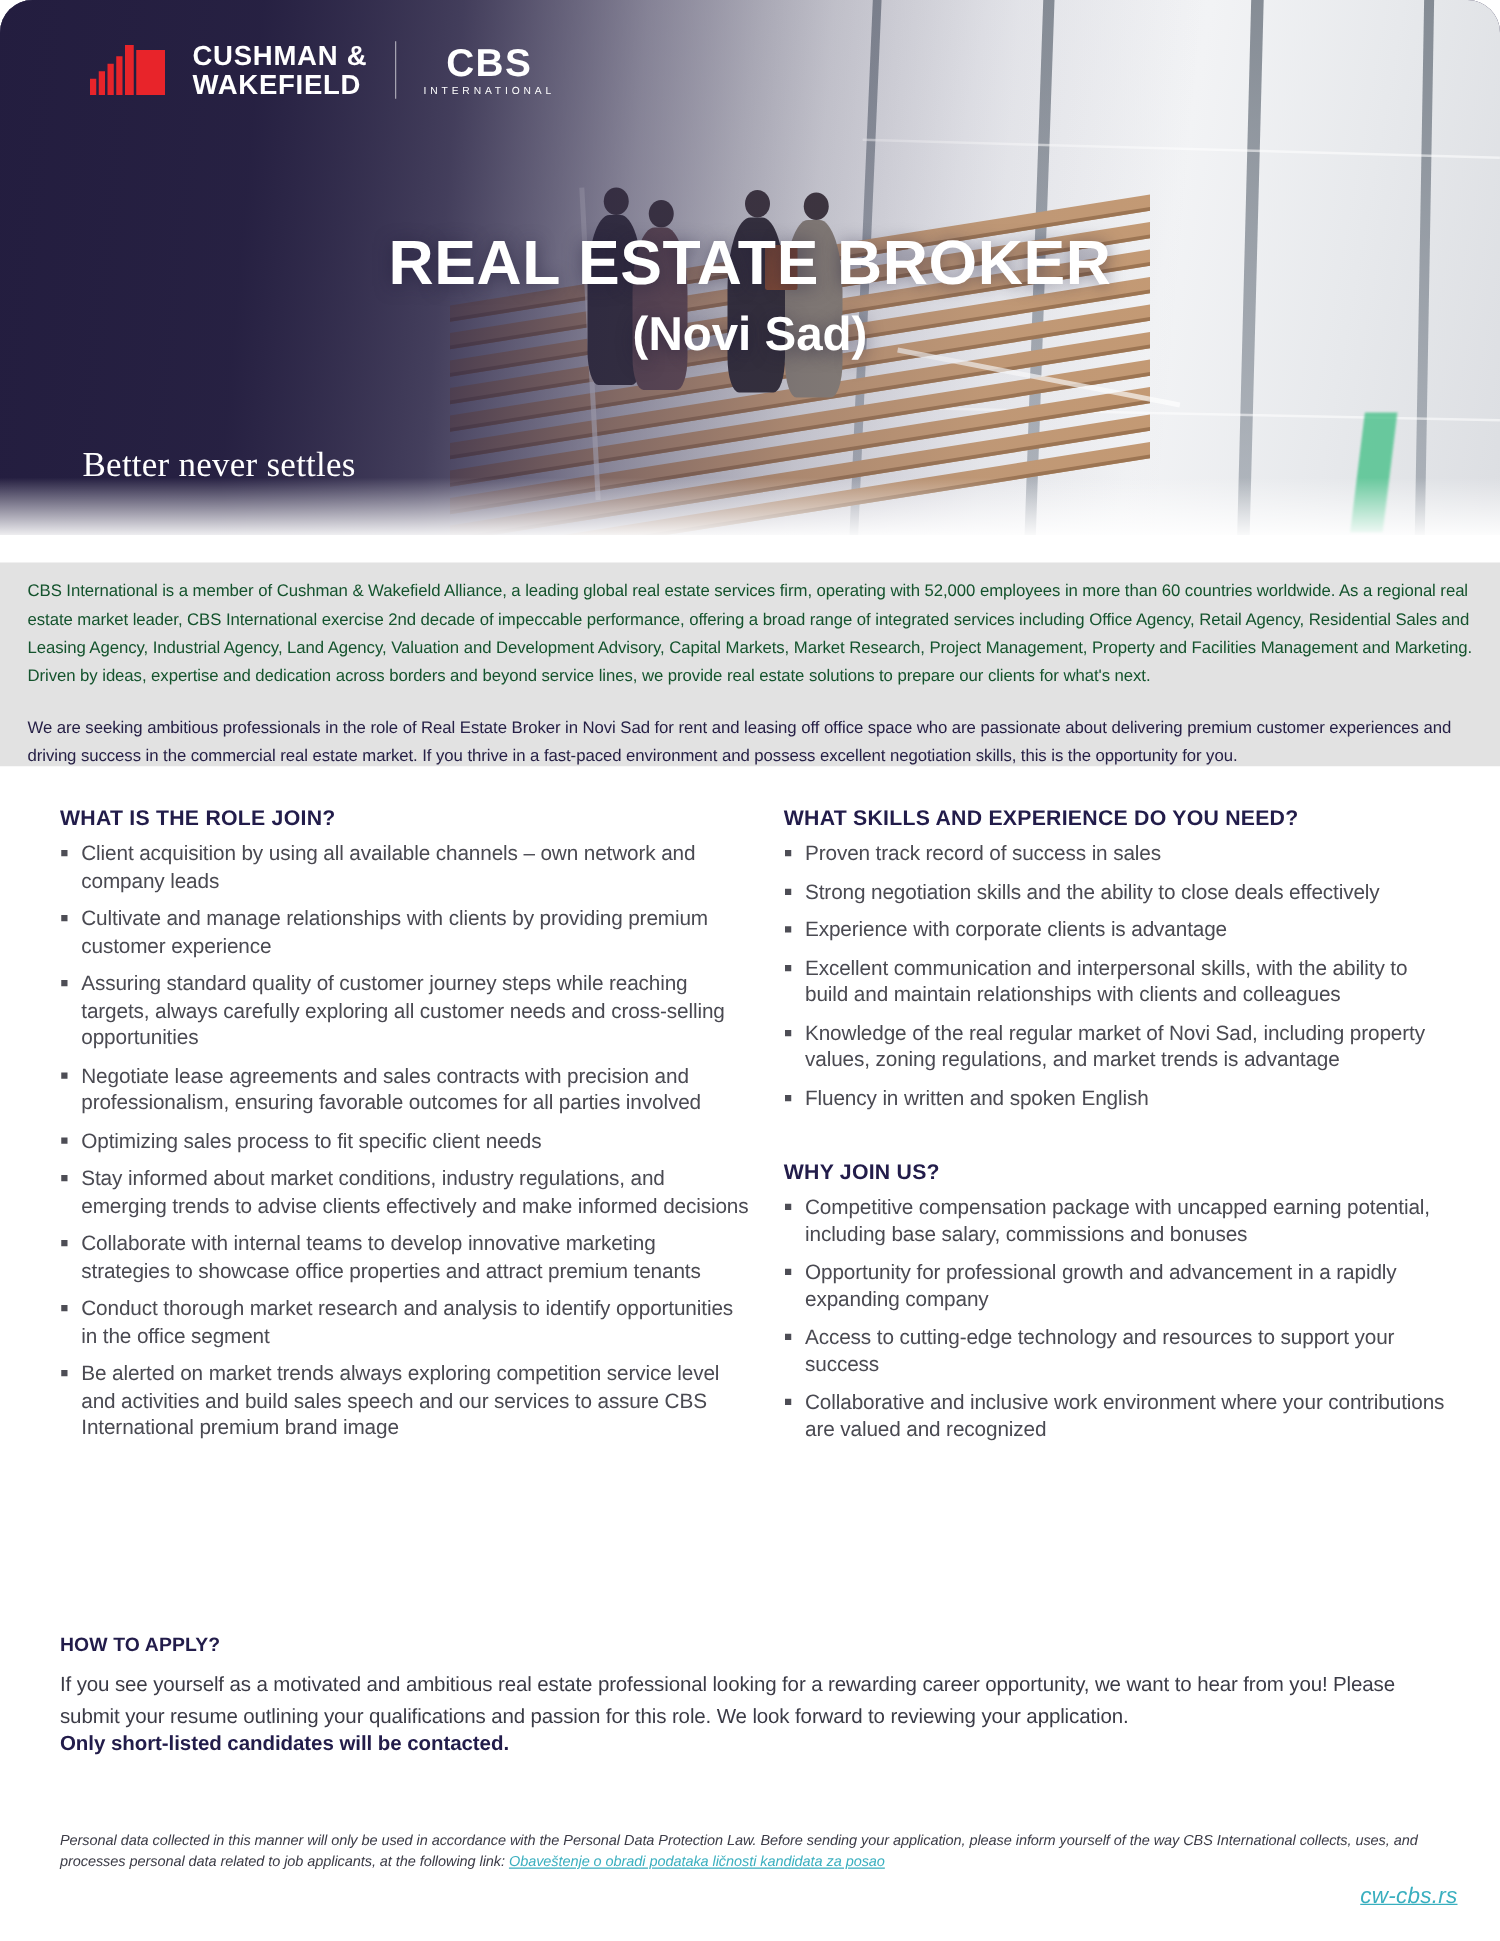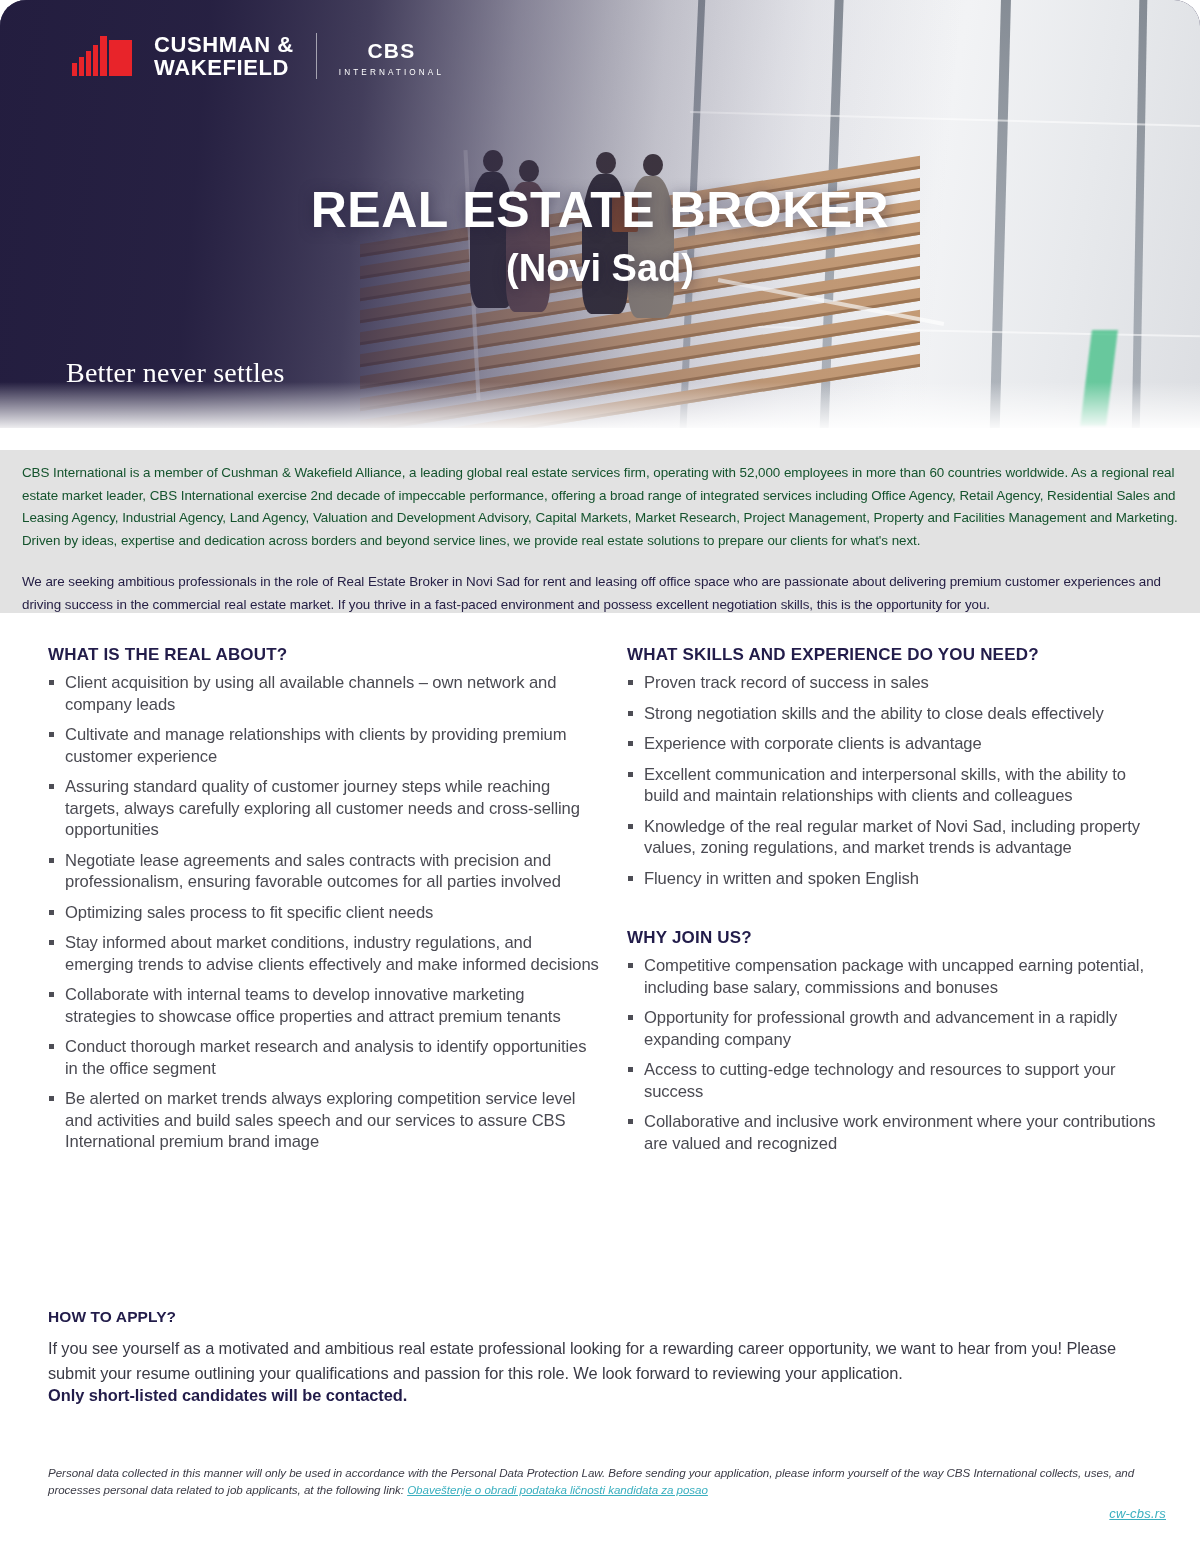--- a/index.html
+++ b/index.html
@@ -66,21 +66,21 @@
   .logo { position: absolute; left: 72px; top: 33px; display: flex; align-items: center; gap: 22px; }
   .logo-mark { display: flex; align-items: flex-end; gap: 2px; height: 40px; }
   .logo-mark i { display:block; width: 5px; background: #e8242a; }
   .logo-mark .b1 { height: 13px; } .logo-mark .b2 { height: 19px; }
   .logo-mark .b3 { height: 25px; } .logo-mark .b4 { height: 31px; }
   .logo-mark .b5 { height: 40px; width: 7px; }
   .logo-mark .b6 { height: 36px; width: 23px; }
   .logo-words { color:#fff; font-weight: 700; font-size: 22px; line-height: 23px; letter-spacing: .6px; }
   .logo-div { width:1px; height: 46px; background: rgba(255,255,255,.55); }
   .cbs { color:#fff; text-align:center; }
-  .cbs .big { font-size: 21px; font-weight: 700; letter-spacing: 1.2px; line-height: 31px; }
+  .cbs .big { font-size: 31px; font-weight: 700; letter-spacing: 1.2px; line-height: 31px; }
   .cbs .small { font-size: 8.2px; letter-spacing: 3.1px; margin-top: 2px; }
 
   .hero-title {
     position: absolute; left: 0; right: 0; top: 182px; text-align: center;
     color: #fff; font-weight: 700; font-size: 50px; letter-spacing: .5px; line-height: 56px;
     text-shadow: 0 2px 14px rgba(30,25,55,.55);
   }
   .hero-sub {
     position: absolute; left: 0; right: 0; top: 245px; text-align: center;
     color: #fff; font-weight: 700; font-size: 38px; line-height: 46px;
@@ -128,21 +128,21 @@
   .apply-note { margin-top: 0; color:#221c4a; font-weight:700; font-size: 16.4px; letter-spacing: -.05px; }
 
   
   .legal {
     position: absolute; left: 48px; top: 1464px; width: 1115px;
     color:#3b3b46; font-style: italic; font-size: 11.6px; line-height: 17px; letter-spacing: -.05px;
   }
   .legal a { color:#3aafbf; text-decoration: underline; font-style: italic; }
   .site {
     position: absolute; right: 34px; top: 1506px;
-    color:#3aafbf; font-style: italic; font-size: 13px; text-decoration: underline; letter-spacing: .2px;
+    color:#3aafbf; font-style: italic; font-size: 18px; text-decoration: underline; letter-spacing: .2px;
   }
 </style>
 </head>
 <body>
 
 <div class="page">
 
   <div class="hero">
     <div class="hero-photo">
       <div class="wall"></div>
@@ -209,21 +209,21 @@
     <div class="tagline">Better never settles</div>
   </div>
 
   <div class="intro-band">
     <div class="intro-p1">CBS International is a member of Cushman &amp; Wakefield Alliance, a leading global real estate services firm, operating with 52,000 employees in more than 60 countries worldwide. As a regional real estate market leader, CBS International exercise 2nd decade of impeccable performance, offering a broad range of integrated services including Office Agency, Retail Agency, Residential Sales and Leasing Agency, Industrial Agency, Land Agency, Valuation and Development Advisory, Capital Markets, Market Research, Project Management, Property and Facilities Management and Marketing. Driven by ideas, expertise and dedication across borders and beyond service lines, we provide real estate solutions to prepare our clients for what's next.</div>
     <div class="intro-p2">We are seeking ambitious professionals in the role of Real Estate Broker in Novi Sad for rent and leasing off office space who are passionate about delivering premium customer experiences and driving success in the commercial real estate market. If you thrive in a fast-paced environment and possess excellent negotiation skills, this is the opportunity for you.</div>
   </div>
 
   <div class="cols">
     <div class="col-left">
-      <div class="sec-h">WHAT IS THE REAL ABOUT?</div>
+      <div class="sec-h">WHAT IS THE ROLE JOIN?</div>
       <ul class="blist">
         <li>Client acquisition by using all available channels – own network and company leads</li>
         <li>Cultivate and manage relationships with clients by providing premium customer experience</li>
         <li>Assuring standard quality of customer journey steps while reaching targets, always carefully exploring all customer needs and cross-selling opportunities</li>
         <li>Negotiate lease agreements and sales contracts with precision and professionalism, ensuring favorable outcomes for all parties involved</li>
         <li>Optimizing sales process to fit specific client needs</li>
         <li>Stay informed about market conditions, industry regulations, and emerging trends to advise clients effectively and make informed decisions</li>
         <li>Collaborate with internal teams to develop innovative marketing strategies to showcase office properties and attract premium tenants</li>
         <li>Conduct thorough market research and analysis to identify opportunities in the office segment</li>
         <li>Be alerted on market trends always exploring competition service level and activities and build sales speech and our services to assure CBS International premium brand image</li>

